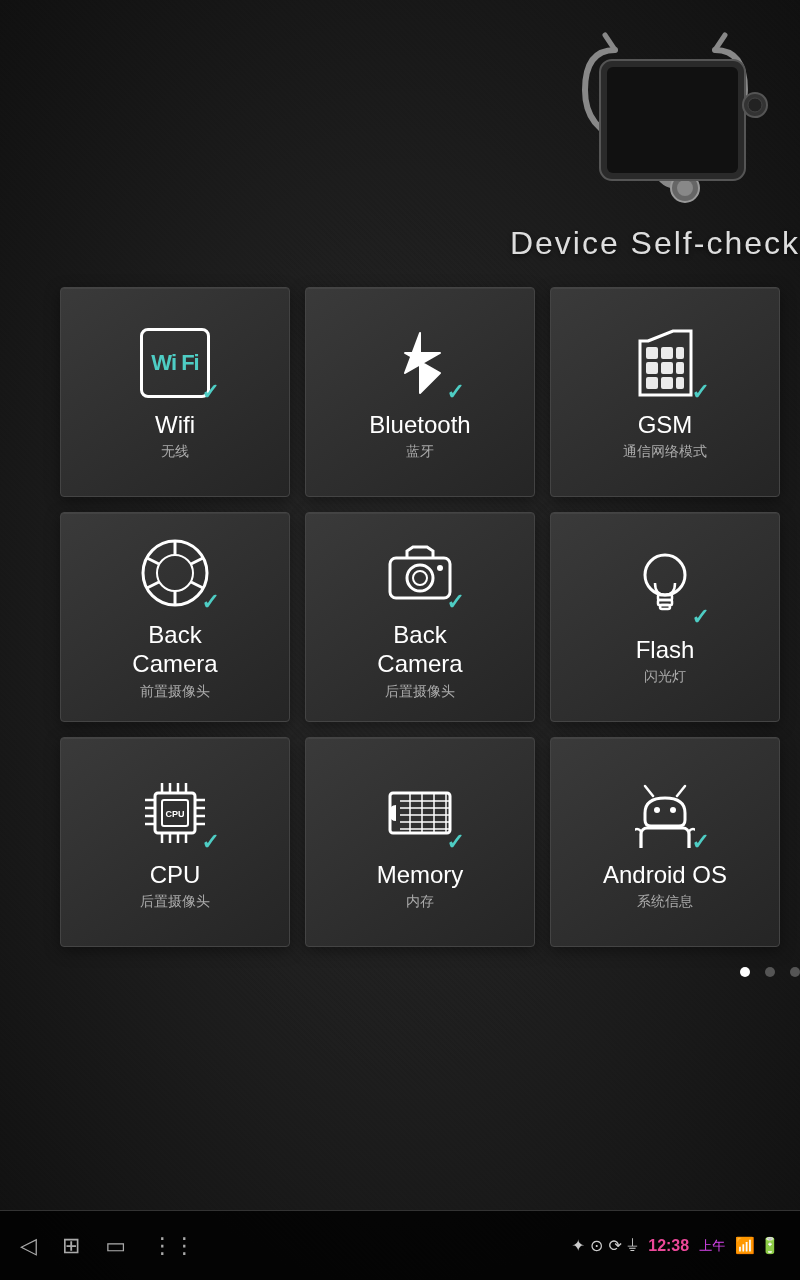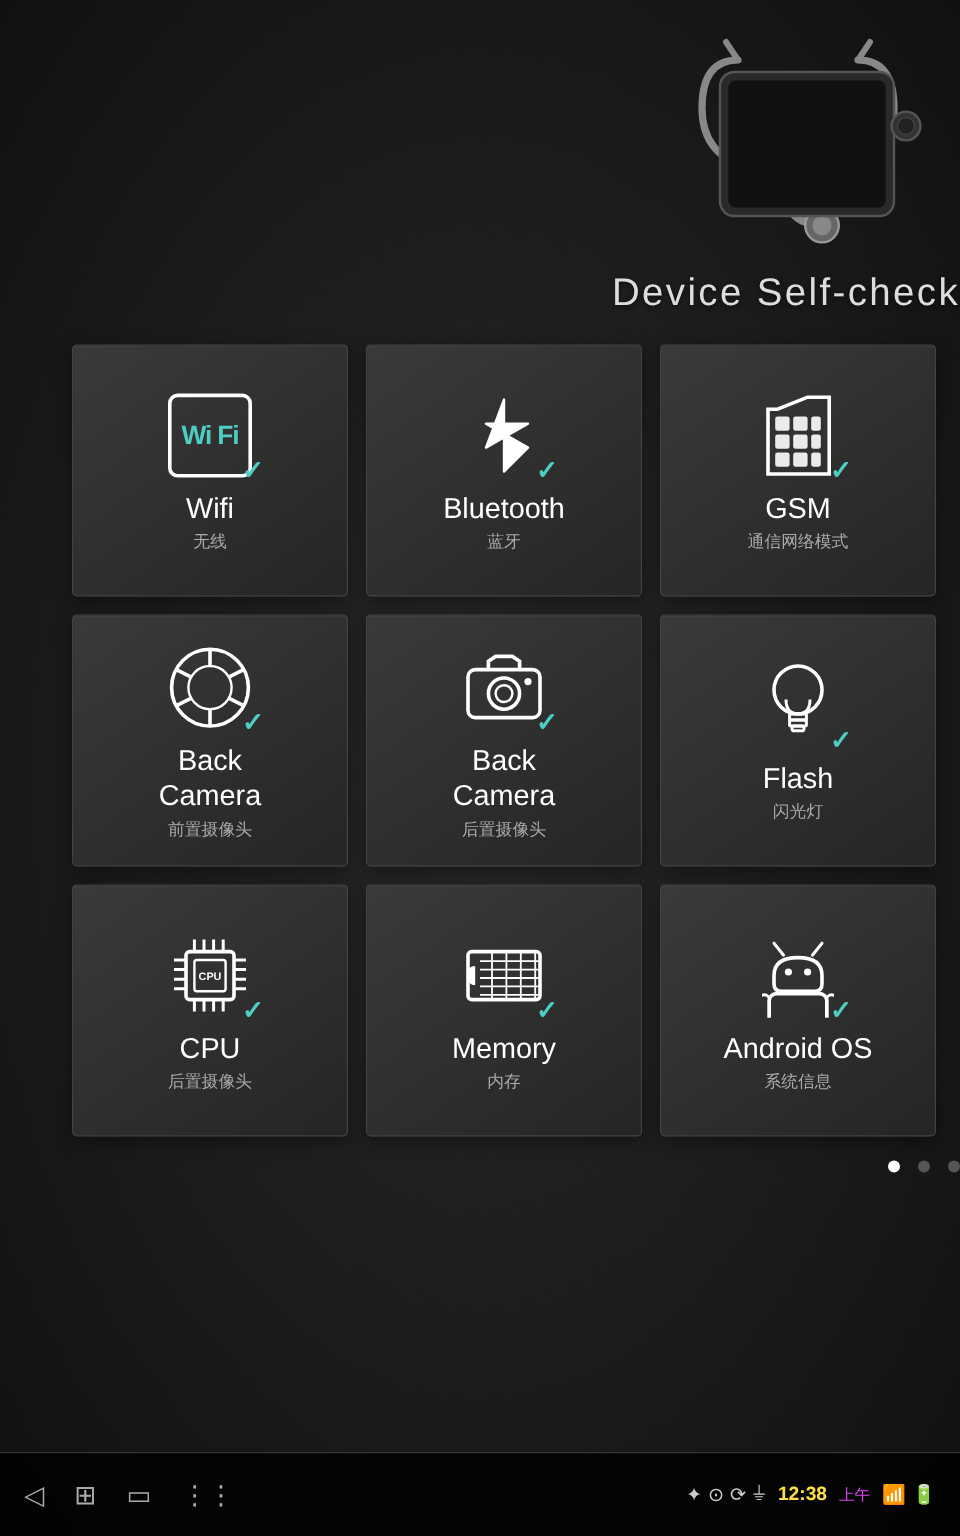--- a/index.html
+++ b/index.html
@@ -201,21 +201,21 @@
       display: flex;
       align-items: center;
       gap: 10px;
       color: #ccc;
       font-size: 14px;
     }
 
     .status-time {
       font-size: 16px;
       font-weight: bold;
-      color: #fde047;
+      color: #ec4899;
     }
 
     .status-ampm {
       font-size: 13px;
       color: #d946ef;
     }
 
     .status-icons {
       display: flex;
       align-items: center;

